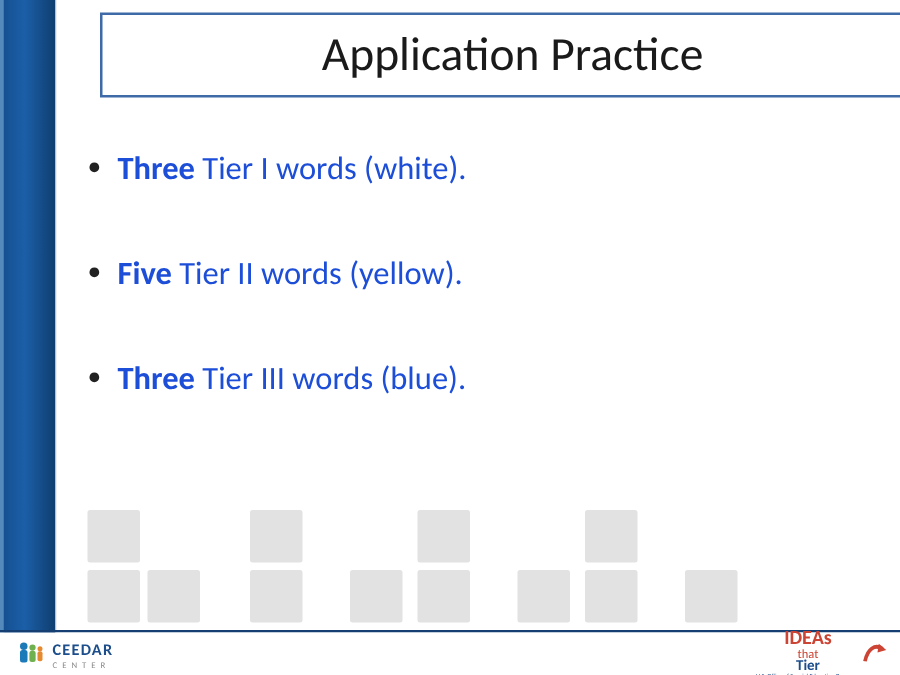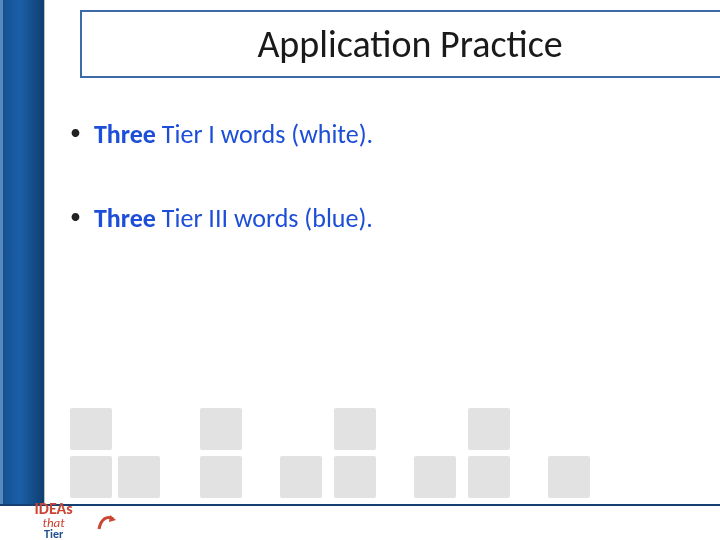--- a/index.html
+++ b/index.html
@@ -101,38 +101,41 @@
   }
   .ceedar-sub {
     font-size: 7px;
     letter-spacing: 4px;
     color: #888;
     display: block;
     margin-top: -2px;
   }
   .logo-ideas { display:flex; flex-direction:column; align-items:center; line-height:1; }
   .logo-ideas .l1 { font-size: 16px; font-weight:700; color:#c43; }
-  .logo-ideas .l2 { font-size: 13px; font-style: italic; color:#c43; margin-top:-1px; }
+  .logo-ideas .l2 { font-size: 10px; color:#c43; margin-top:-1px; }
   .logo-ideas .l3 { font-size: 12px; font-weight:700; color:#1c4e8c; margin-top:-1px; }
   .logo-ideas .l4 { font-size: 5px; color:#1c4e8c; }
   .ideas-wrap { display:flex; align-items:center; gap:2px; }
 </style>
 </head>
 <body>
 
 <div class="left-stripe"></div>
 
 <div class="title-box">
   <h1>Application Practice</h1>
 </div>
 
 <div class="content">
   <ul>
     <li>
       <span class="bold">Three</span><span> Tier I words (white).</span>
+    </li>
+    <li>
+      <span class="bold">Five</span><span> Tier II words (yellow).</span>
     </li>
     <li>
       <span class="bold">Three</span><span> Tier III words (blue).</span>
     </li>
   </ul>
 </div>
 
 <div class="squares">
   <div class="sq" style="left:70px;  bottom:54px; width:42px; height:42px;"></div>
   <div class="sq" style="left:70px;  bottom:6px;  width:42px; height:42px;"></div>
@@ -144,20 +147,34 @@
   <div class="sq" style="left:334px; bottom:6px;  width:42px; height:42px;"></div>
   <div class="sq" style="left:414px; bottom:6px;  width:42px; height:42px;"></div>
   <div class="sq" style="left:468px; bottom:54px; width:42px; height:42px;"></div>
   <div class="sq" style="left:468px; bottom:6px;  width:42px; height:42px;"></div>
   <div class="sq" style="left:548px; bottom:6px;  width:42px; height:42px;"></div>
 </div>
 
 <div class="footer-line"></div>
 
 <div class="footer">
+  <div class="logo-ceedar">
+    <svg width="26" height="24" viewBox="0 0 26 24">
+      <circle cx="7" cy="6" r="3" fill="#1c7ab8"></circle>
+      <rect x="4" y="9" width="6" height="10" rx="2" fill="#1c7ab8"></rect>
+      <circle cx="14" cy="7" r="2.5" fill="#6fb14e"></circle>
+      <rect x="11.5" y="9.5" width="5" height="9" rx="2" fill="#6fb14e"></rect>
+      <circle cx="20" cy="8" r="2" fill="#e58a2e"></circle>
+      <rect x="18" y="10" width="4" height="8" rx="1.6" fill="#e58a2e"></rect>
+    </svg>
+    <div>
+      <span class="ceedar-text">CEEDAR</span>
+      <span class="ceedar-sub">CENTER</span>
+    </div>
+  </div>
 
   <div class="ideas-wrap">
     <div class="logo-ideas">
       <div>
         <span class="l1">IDEA</span><span class="l1 s">s</span>
       </div>
       <div class="l2">that</div>
       <div class="l3">Tier</div>
       <div class="l4">U.S. Office of Special Education Programs</div>
     </div>

